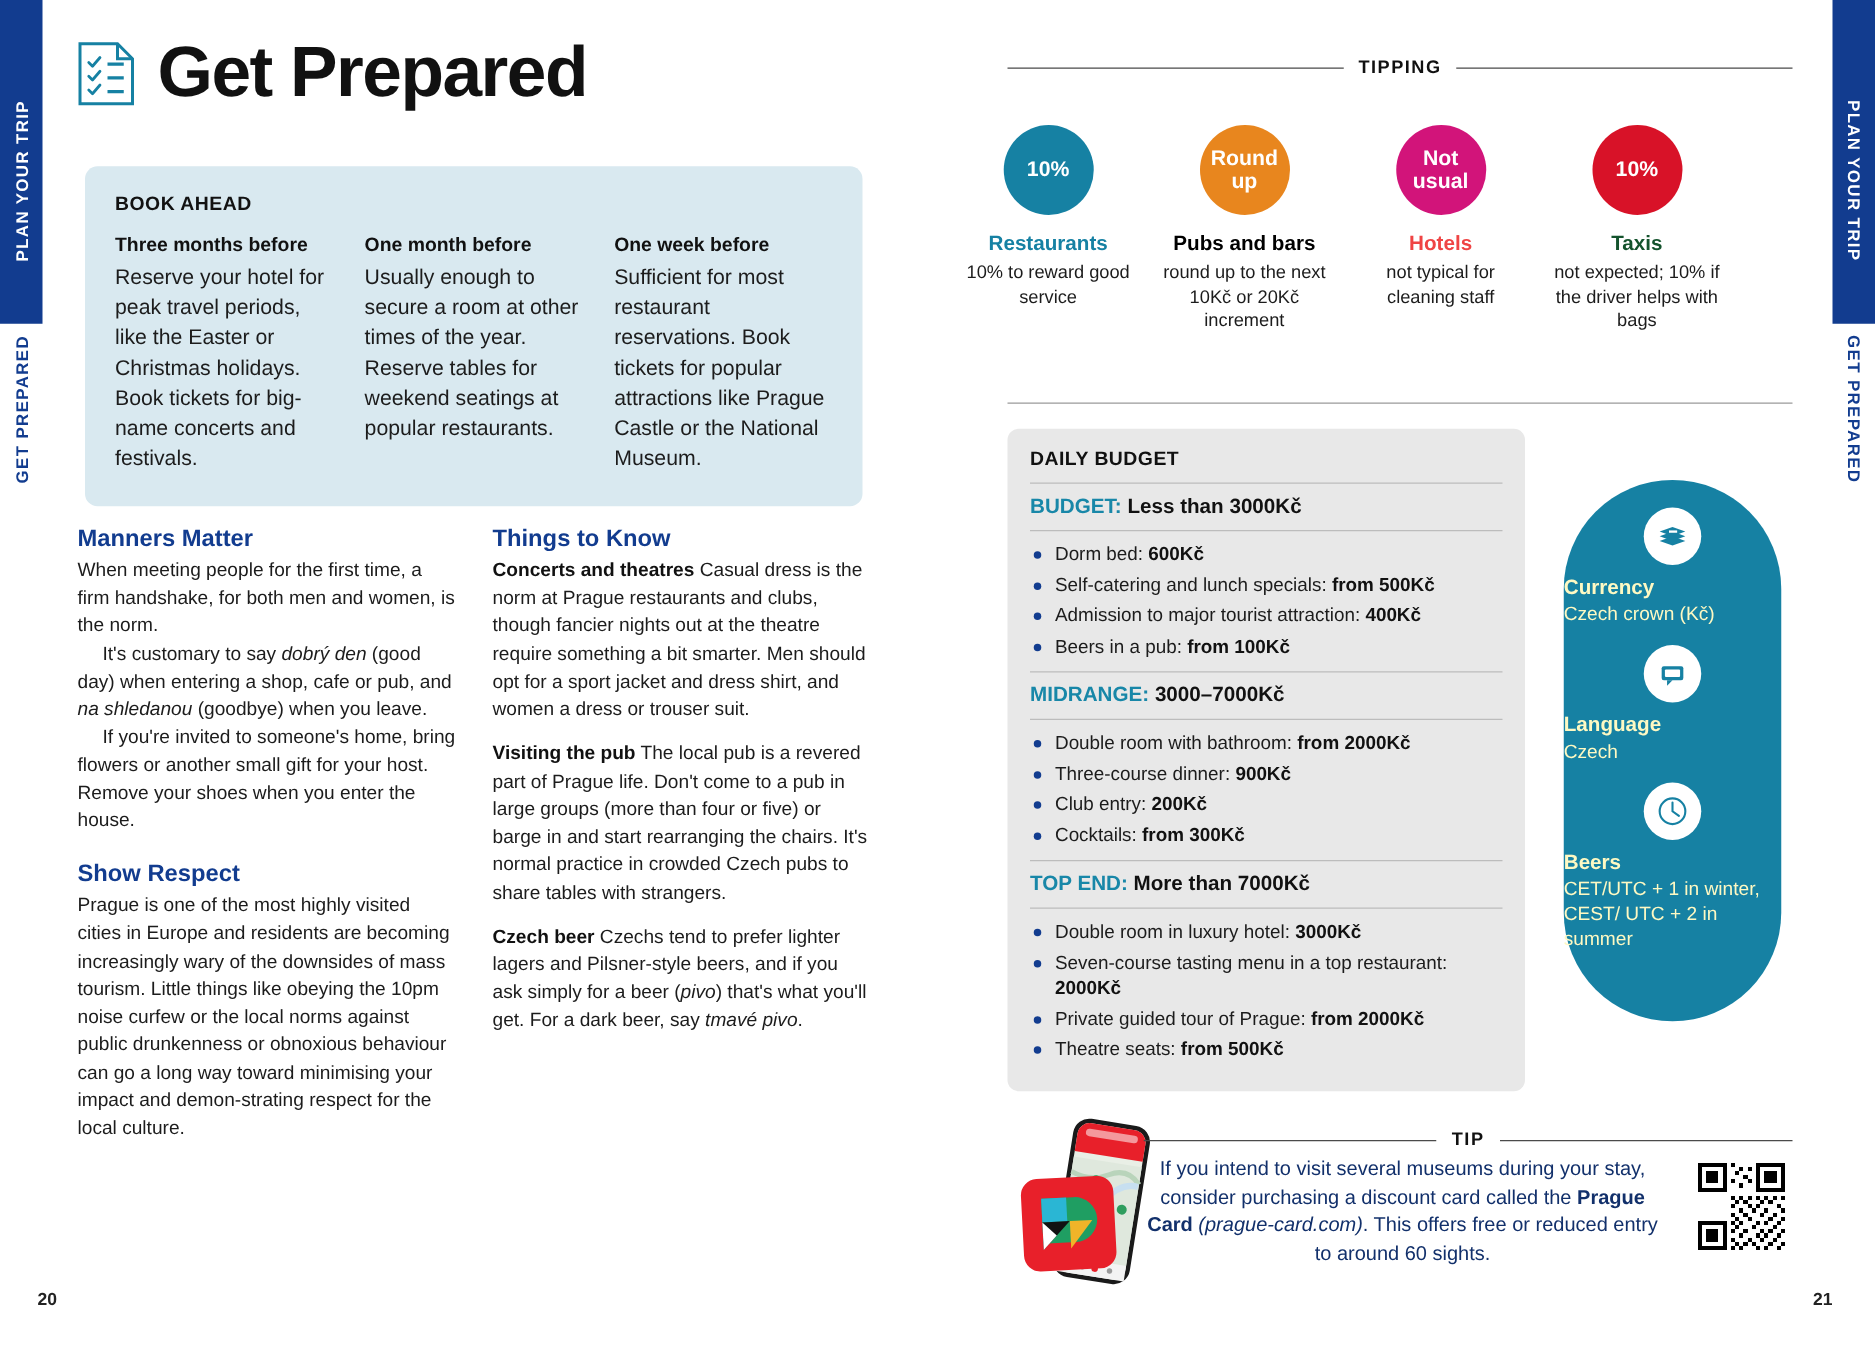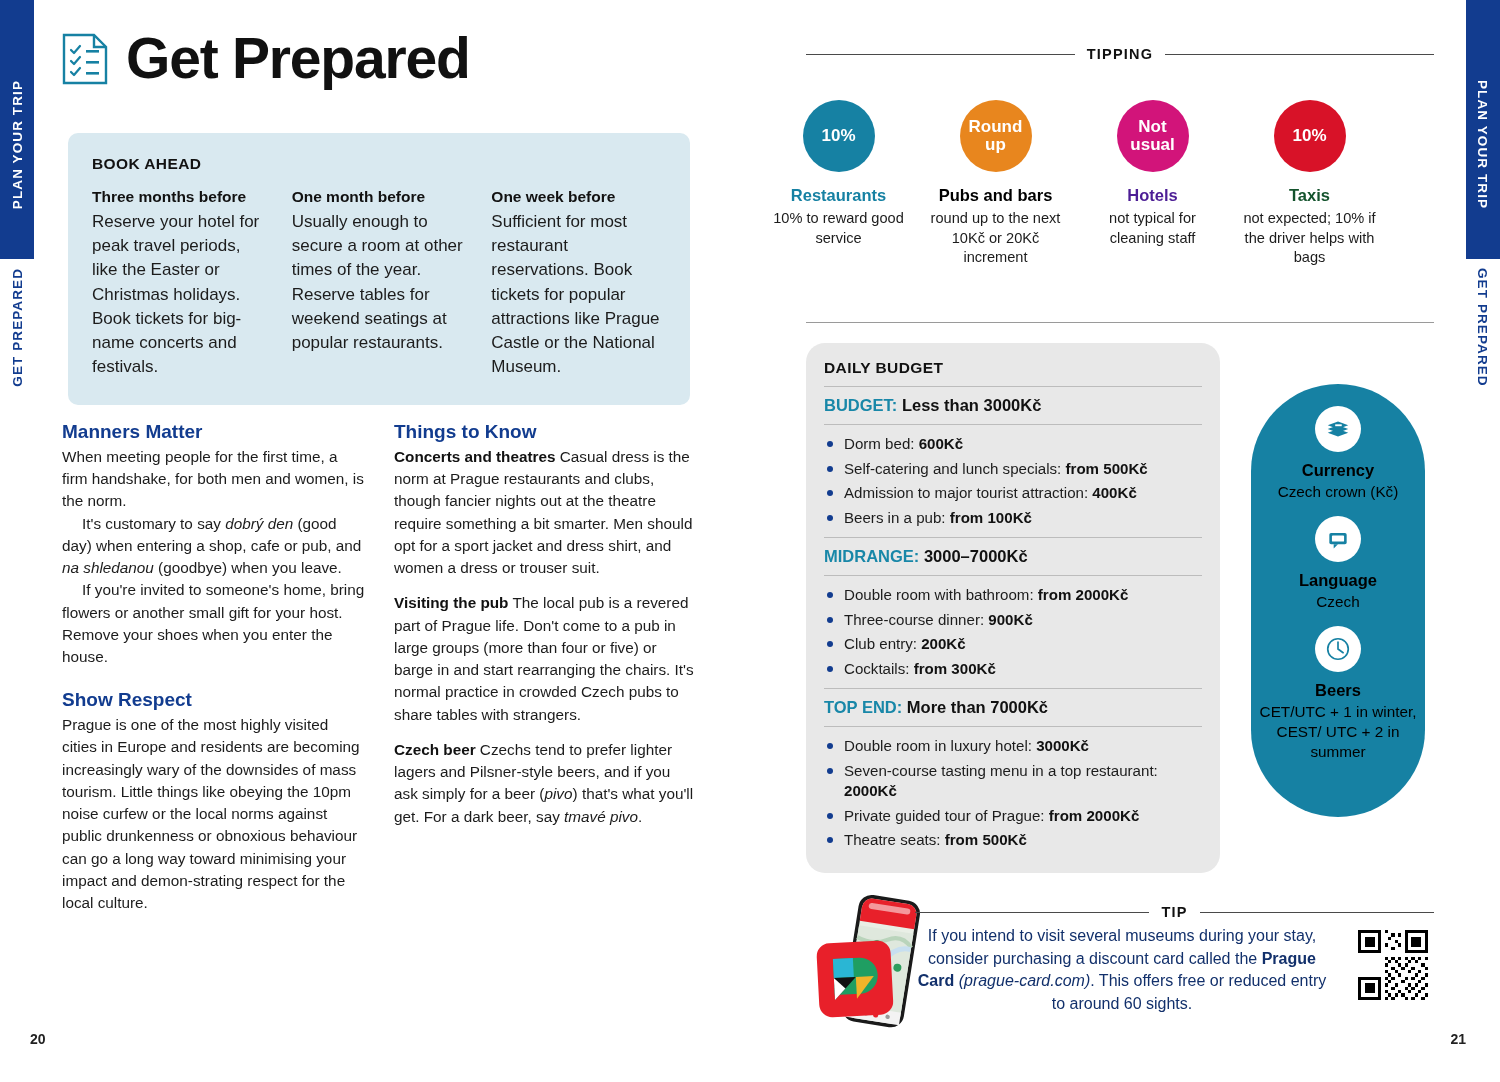--- a/index.html
+++ b/index.html
@@ -92,42 +92,42 @@
     text-align:center;
   }
   .tip-name{font-size:16.5px;font-weight:bold;margin-bottom:4px;}
   .tip-desc{font-size:14.6px;line-height:1.35;color:#1c1c1c;}
 
   .hr-wide{position:absolute;left:806px;height:1px;background:#9a9a9a;width:628px;}
   .hr-1{top:322px;}
 
   .budget-box{
     position:absolute;left:806px;top:343px;width:414px;
-    background:#e8e8e8;border-radius:19px;
+    background:#e8e8e8;border-radius:9px;
     padding:16px 18px 18px 18px;box-sizing:border-box;
   }
   .bb-title{font-size:15.5px;font-weight:bold;letter-spacing:.4px;color:#111;margin-bottom:9px;}
   .bb-div{height:1px;background:#bcbcbc;margin:9px 0 9px 0;}
   .bb-tier{font-size:16.5px;font-weight:bold;color:#111;margin:2px 0;}
   .bb-tier .tier-label{color:#1887a8;}
   .bb-list{list-style:none;margin:6px 0 0 0;padding:0;}
   .bb-list li{
     font-size:15.1px;line-height:1.36;color:#1c1c1c;
     padding-left:20px;position:relative;margin-bottom:4px;
   }
   .bb-list li:before{
     content:"";position:absolute;left:3px;top:7px;
     width:6px;height:6px;border-radius:50%;background:#123c8f;
   }
   .bb-list b{font-weight:bold;color:#111;}
 
   .info-pill{
     position:absolute;left:1251px;top:384px;width:174px;height:433px;
     background:#1681a3;border-radius:88px;
-    color:#000000;text-align:center;
+    color:#fef9c3;
     padding-top:22px;box-sizing:border-box;
   }
   .ip-icon{
     width:46px;height:46px;border-radius:50%;background:#ffffff;
     margin:0 auto 9px auto;display:flex;align-items:center;justify-content:center;
   }
   .ip-label{font-size:16.5px;font-weight:bold;margin-bottom:2px;}
   .ip-val{font-size:15.3px;line-height:1.3;}
   .ip-block{margin-bottom:14px;}
 
@@ -239,21 +239,21 @@
         <div class="tip-name" id="tn0" style="color: rgb(22, 129, 163);">Restaurants</div>
         <div class="tip-desc">10% to reward good service</div>
       </div>
       <div class="tip-item">
         <div class="tip-circle" id="tc1" style="background: rgb(232, 134, 30);">Round up</div>
         <div class="tip-name" id="tn1" style="color: #000000;">Pubs and bars</div>
         <div class="tip-desc">round up to the next 10Kč or 20Kč increment</div>
       </div>
       <div class="tip-item">
         <div class="tip-circle" id="tc2" style="background: rgb(210, 20, 122);">Not usual</div>
-        <div class="tip-name" id="tn2" style="color: #4c1d95;">Hotels</div>
+        <div class="tip-name" id="tn2" style="color: #ef4444;">Hotels</div>
         <div class="tip-desc">not typical for cleaning staff</div>
       </div>
       <div class="tip-item">
         <div class="tip-circle" id="tc3" style="background: rgb(216, 18, 40);">10%</div>
         <div class="tip-name" id="tn3" style="color: #14532d;">Taxis</div>
         <div class="tip-desc">not expected; 10% if the driver helps with bags</div>
       </div>
     </div>
 
     <div class="hr-wide hr-1"></div>

